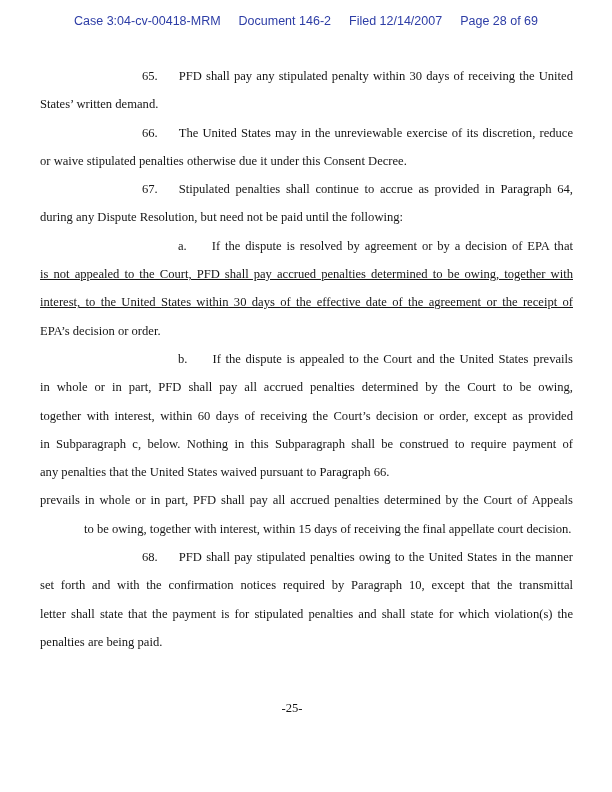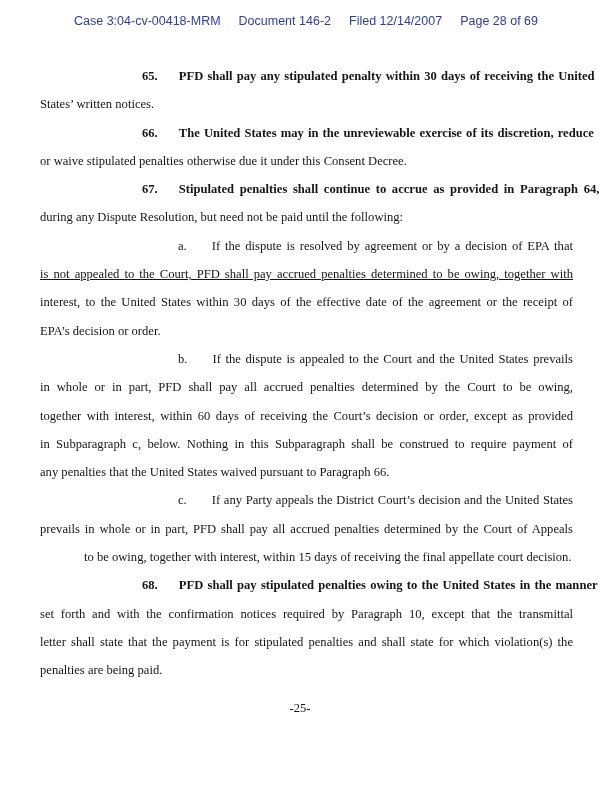--- a/index.html
+++ b/index.html
@@ -16,73 +16,72 @@
   }
   .body-text {
     position: absolute; top: 62px; left: 40px; width: 533px;
     font-size: 12.6px; color: #161616;
   }
   .line {
     height: 28.3px; line-height: 28.3px;
     white-space: nowrap; overflow: visible;
   }
   .lw { display: inline-block; white-space: nowrap; }
-  .indent-num { padding-left: 102px; font-weight: bold; }
+  .indent-num { padding-left: 102px; }
   .indent-sub { padding-left: 138px; }
   .tabgap { display: inline-block; width: 21px; }
   .indent-sub .tabgap { width: 25px; }
   .page-footer {
-    position: absolute; top: 701px; left: 16px; width: 568px;
+    position: absolute; top: 701px; left: 8px; width: 568px;
     text-align: center; font-size: 12.6px; color: #161616;
   }
 </style>
 </head>
 <body>
 
 <div class="pdf-header">
   <span>Case 3:04-cv-00418-MRM</span>
   <span>Document 146-2</span>
   <span>Filed 12/14/2007</span>
   <span>Page 28 of 69</span>
 </div>
 
 <div class="body-text">
 
   <div class="para">
     <div class="line fill indent-num"><span class="lw" style="word-spacing: 1.02474px;"><span class="plabel">65.</span><span class="tabgap"></span><span>PFD shall pay any stipulated penalty within 30 days of receiving the United</span></span></div>
-    <div class="line end"><span class="lw" style="word-spacing: 0px;">States’ written notices.</span></div>
+    <div class="line end"><span class="lw" style="word-spacing: 0px;">States’ written demand.</span></div>
   </div>
 
   <div class="para">
     <div class="line fill indent-num"><span class="lw" style="word-spacing: 0.997159px;"><span class="plabel">66.</span><span class="tabgap"></span><span>The United States may in the unreviewable exercise of its discretion, reduce</span></span></div>
     <div class="line end"><span class="lw" style="word-spacing: 0px; text-align: right;">or waive stipulated penalties otherwise due it under this Consent Decree.</span></div>
   </div>
 
   <div class="para">
     <div class="line fill indent-num"><span class="lw" style="word-spacing: 2.52813px;"><span class="plabel">67.</span><span class="tabgap"></span><span>Stipulated penalties shall continue to accrue as provided in Paragraph 64,</span></span></div>
     <div class="line end"><span class="lw" style="word-spacing: 0px;">during any Dispute Resolution, but need not be paid until the following:</span></div>
   </div>
 
   <div class="para">
     <div class="line fill indent-sub"><span class="lw" style="word-spacing: 1.70072px;"><span class="plabel">a.</span><span class="tabgap"></span><span>If the dispute is resolved by agreement or by a decision of EPA that</span></span></div>
     <div class="line fill"><span class="lw" style="word-spacing: 1.92285px; text-decoration: underline;">is not appealed to the Court, PFD shall pay accrued penalties determined to be owing, together with</span></div>
-    <div class="line fill"><span class="lw" style="word-spacing: 2.17188px;">interest, to the United States within 30 days of the effective date of the agreement or the receipt of</span></div>
+    <div class="line fill"><span class="lw" style="word-spacing: 2.17188px; text-decoration: underline;">interest, to the United States within 30 days of the effective date of the agreement or the receipt of</span></div>
     <div class="line end"><span class="lw" style="word-spacing: 0px;">EPA’s decision or order.</span></div>
   </div>
 
   <div class="para">
     <div class="line fill indent-sub"><span class="lw" style="word-spacing: 1.48307px;"><span class="plabel">b.</span><span class="tabgap"></span><span>If the dispute is appealed to the Court and the United States prevails</span></span></div>
     <div class="line fill"><span class="lw" style="word-spacing: 3.80515px;">in whole or in part, PFD shall pay all accrued penalties determined by the Court to be owing,</span></div>
     <div class="line fill"><span class="lw" style="word-spacing: 2.29479px;">together with interest, within 60 days of receiving the Court’s decision or order, except as provided</span></div>
     <div class="line fill"><span class="lw" style="word-spacing: 3.15513px;">in Subparagraph c, below. Nothing in this Subparagraph shall be construed to require payment of</span></div>
     <div class="line end"><span class="lw" style="word-spacing: 0px;">any penalties that the United States waived pursuant to Paragraph 66.</span></div>
   </div>
 
   <div class="para">
-    <div class="line fill indent-sub"><span class="lw" style="word-spacing: 0.504261px;"><span class="plabel">c.</span><span class="tabgap"></span><span>If any Party appeals the District Court’s decision and the United States</span></span></div>
     <div class="line fill"><span class="lw" style="word-spacing: 1.7693px;">prevails in whole or in part, PFD shall pay all accrued penalties determined by the Court of Appeals</span></div>
     <div class="line end"><span class="lw" style="word-spacing: 0px; margin-left: 44px;">to be owing, together with interest, within 15 days of receiving the final appellate court decision.</span></div>
   </div>
 
   <div class="para">
     <div class="line fill indent-num"><span class="lw" style="word-spacing: 1.14062px;"><span class="plabel">68.</span><span class="tabgap"></span><span>PFD shall pay stipulated penalties owing to the United States in the manner</span></span></div>
     <div class="line fill"><span class="lw" style="word-spacing: 3.67299px;">set forth and with the confirmation notices required by Paragraph 10, except that the transmittal</span></div>
     <div class="line fill"><span class="lw" style="word-spacing: 1.96777px;">letter shall state that the payment is for stipulated penalties and shall state for which violation(s) the</span></div>
     <div class="line end"><span class="lw" style="word-spacing: 0px;">penalties are being paid.</span></div>
   </div>

